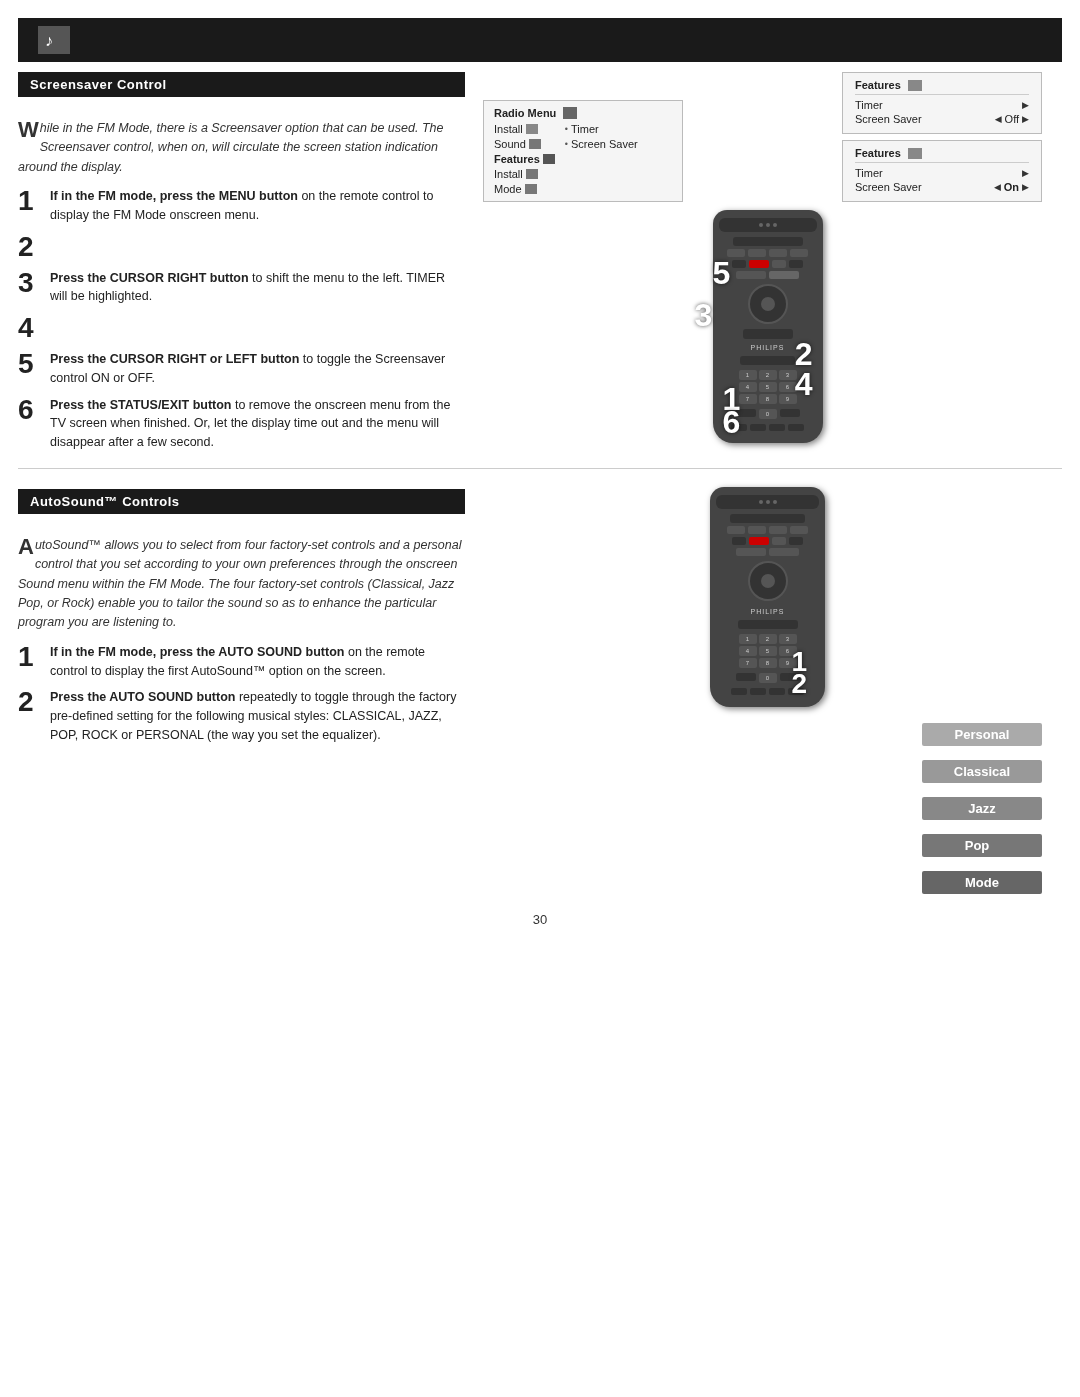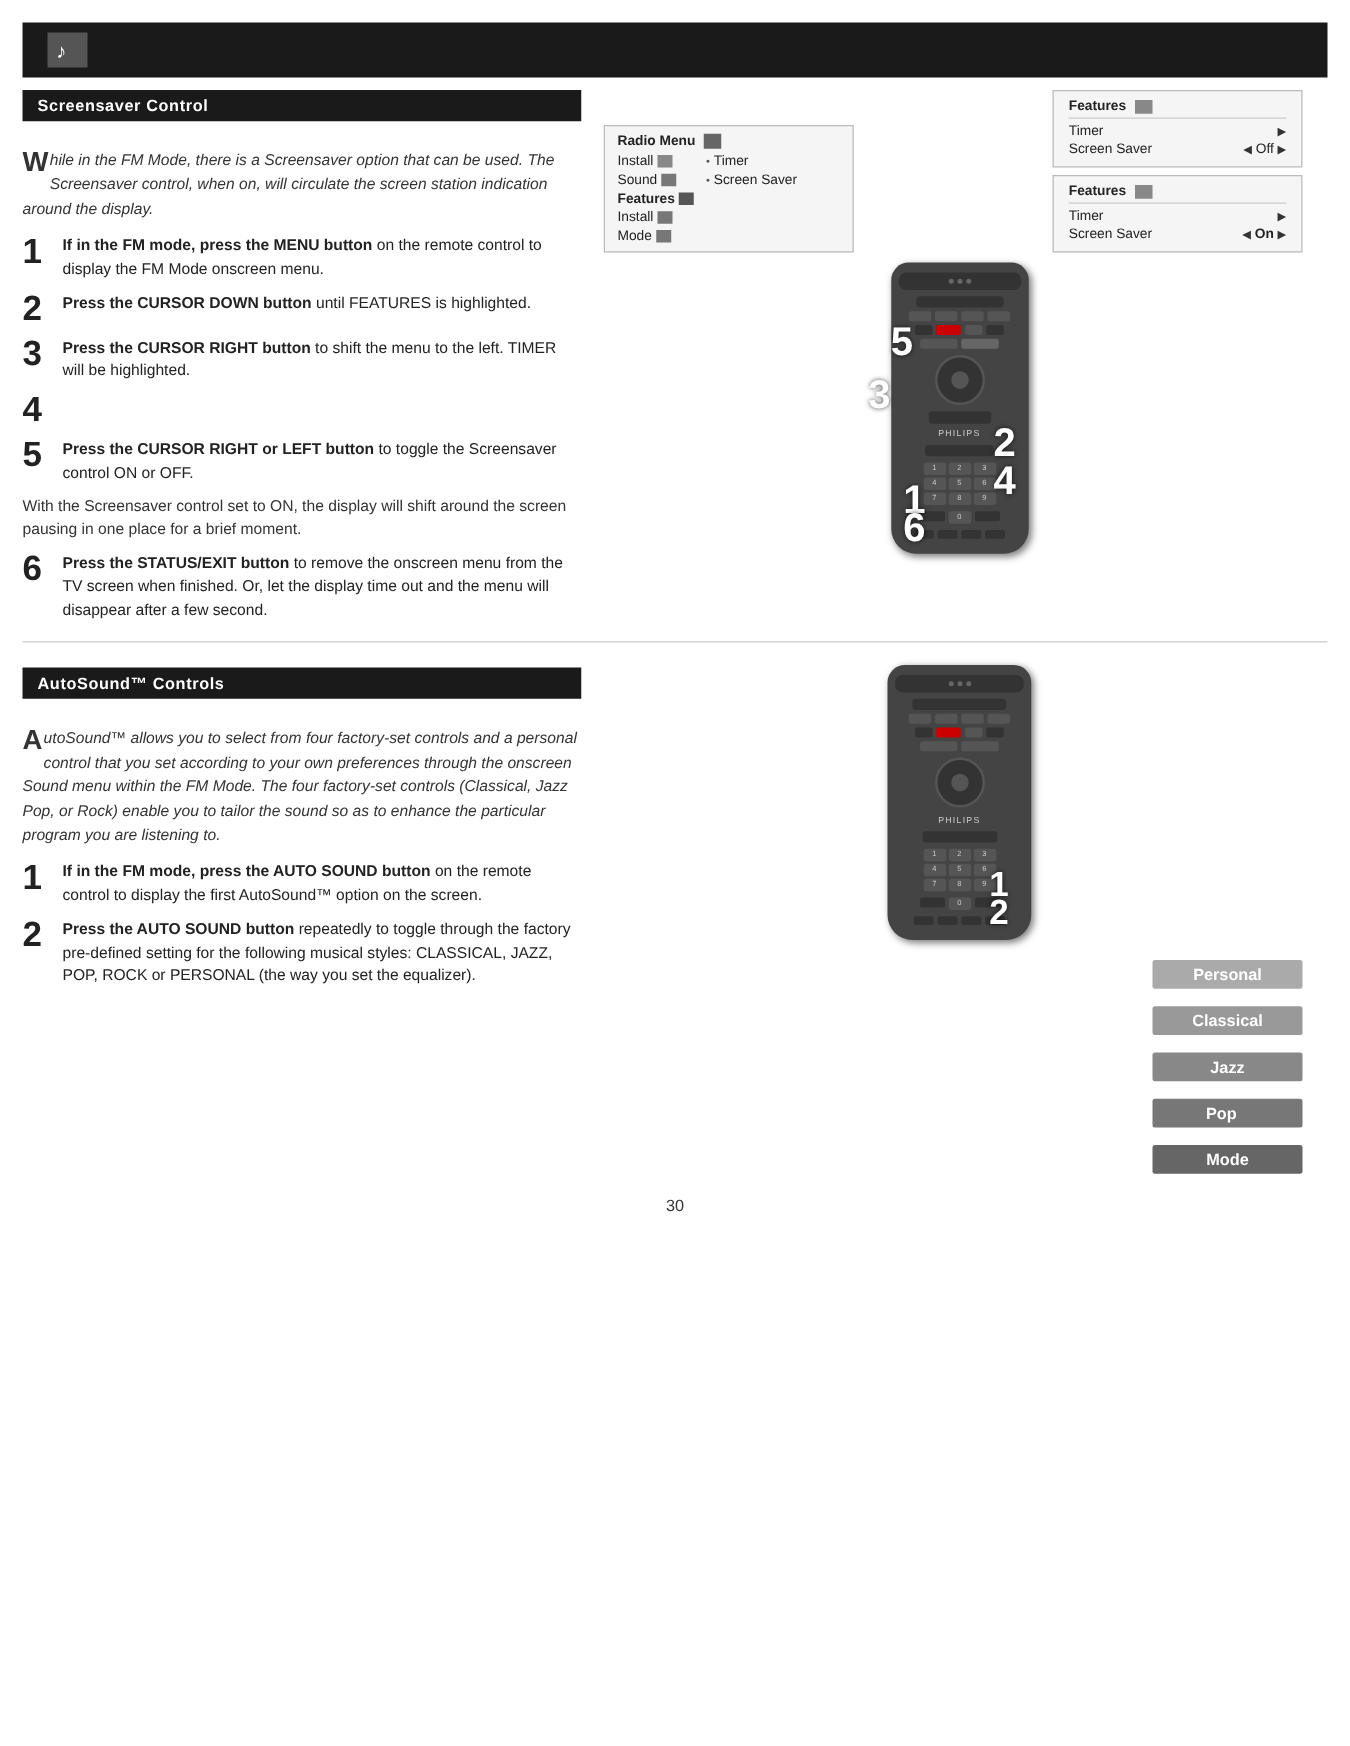--- a/index.html
+++ b/index.html
@@ -326,35 +326,33 @@
       <p class="intro-text">
         <span class="drop-cap">W</span><span>hile in the FM Mode, there is a Screensaver option that can be used. The Screensaver control, when on, will circulate the screen station indication around the display.</span>
       </p>
 
       <div class="step">
         <div class="step-num">1</div>
         <div class="step-content"><strong>If in the FM mode, press the MENU button</strong> <span>on the remote control to display the FM Mode onscreen menu.</span></div>
       </div>
       <div class="step">
         <div class="step-num">2</div>
-        <div class="step-content"><strong>Press the CURSOR DOWN button</strong><span> until FEATURES is highlighted.</span></div>
       </div>
       <div class="step">
         <div class="step-num">3</div>
         <div class="step-content"><strong>Press the CURSOR RIGHT button</strong><span> to shift the menu to the left. TIMER will be highlighted.</span></div>
       </div>
       <div class="step">
         <div class="step-num">4</div>
       </div>
       <div class="step">
         <div class="step-num">5</div>
         <div class="step-content"><strong>Press the CURSOR RIGHT or LEFT button</strong><span> to toggle the Screensaver control ON or OFF.</span></div>
       </div>
 
-      <p class="step-note">With the Screensaver control set to ON, the display will shift around the screen pausing in one place for a brief moment.</p>
 
       <div class="step">
         <div class="step-num">6</div>
         <div class="step-content"><strong>Press the STATUS/EXIT button</strong><span> to remove the onscreen menu from the TV screen when finished. Or, let the display time out and the menu will disappear after a few second.</span></div>
       </div>
     </div>
 
     <div style="flex:1; display:flex; flex-direction:column; align-items:center; position:relative;">
 
       <div style="display:flex; width:100%; justify-content:flex-start; margin-top:10px; gap:12px;align-items:flex-end;">

